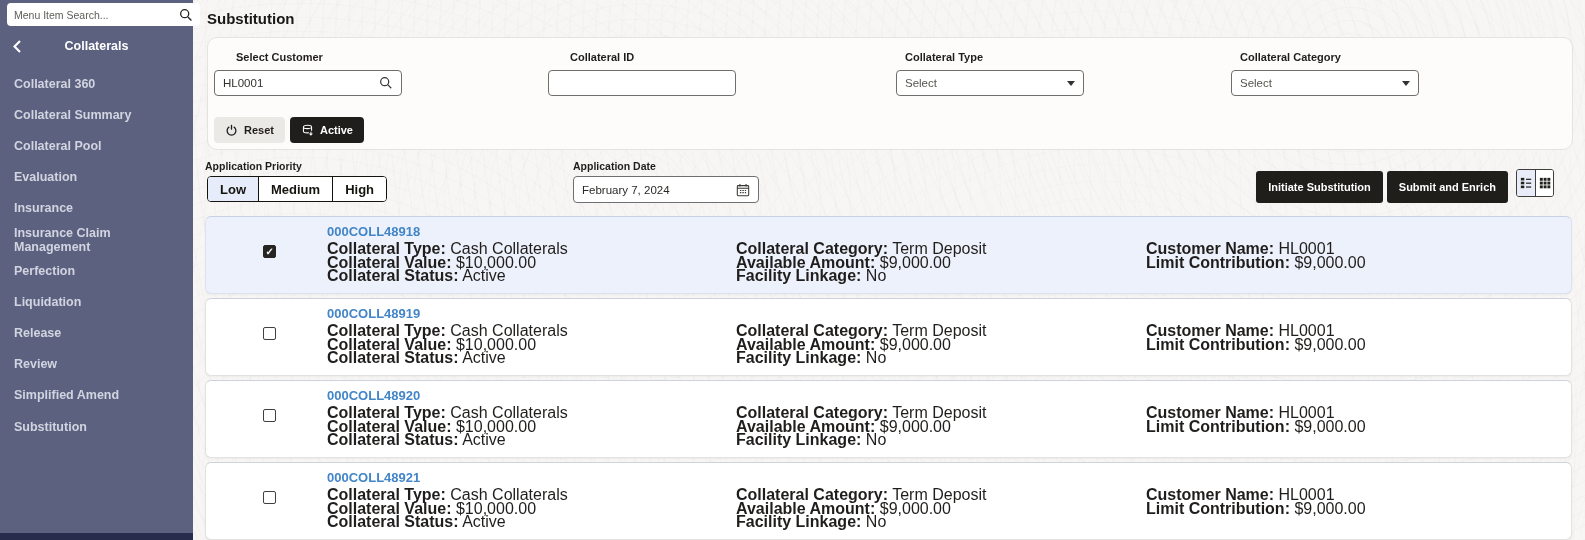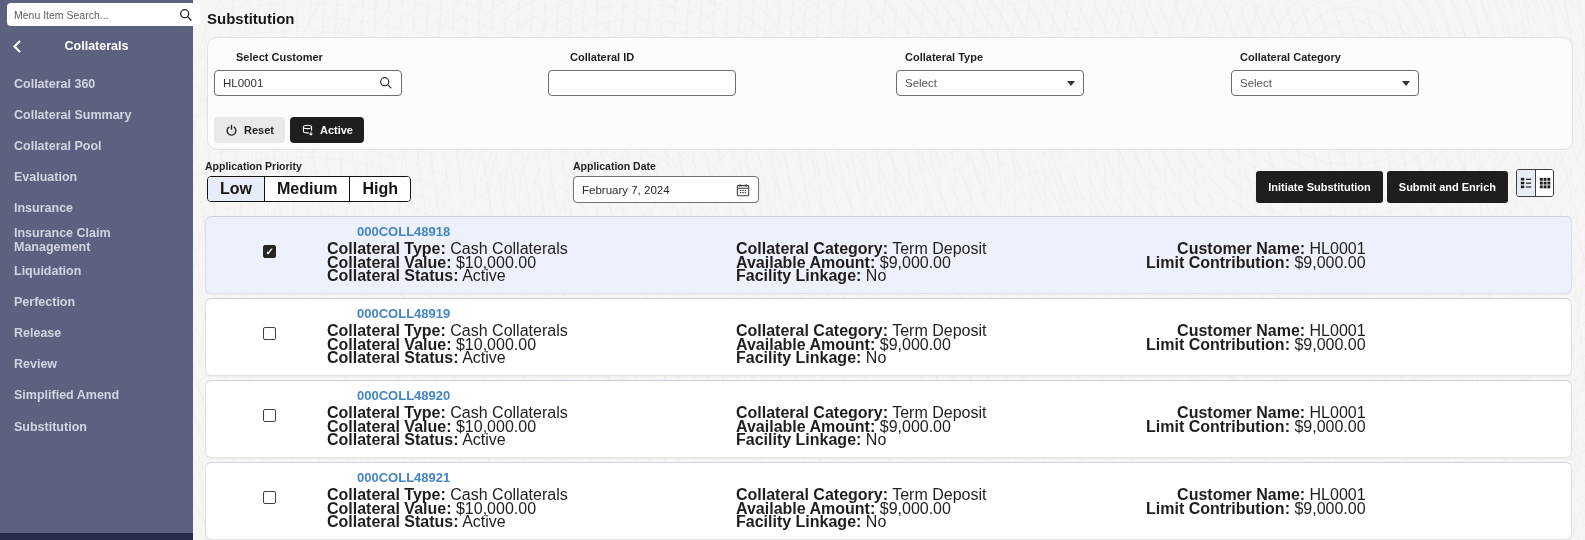--- a/index.html
+++ b/index.html
@@ -51,21 +51,21 @@
   .caret { width:0; height:0; border-left:4px solid transparent; border-right:4px solid transparent; border-top:5px solid #33322e; }
   .btn-row { position:absolute; left:6px; top:79px; display:flex; gap:5px; }
   .btn { height:26px; display:inline-flex; align-items:center; gap:6px; padding:0 11px;
     border-radius:4px; font-size:11px; font-weight:600; border:none; cursor:pointer; font-family:inherit; }
   .btn-light { background:#ebe9e6; color:#201e1b; }
   .btn-dark  { background:#201e1b; color:#ffffff; }
 
   .app-row-label { position:absolute; font-size:10.5px; font-weight:600; color:#201e1c; top:160px; }
   .priority-group { position:absolute; left:14px; top:176px; display:flex; height:26px;
     border:1px solid #14130e; border-radius:4px; overflow:hidden; background:#fff; }
-  .priority-opt { display:flex; align-items:center; padding:0 12px; font-size:16px; font-weight:bold;
+  .priority-opt { display:flex; align-items:center; padding:0 12px; font-size:13px; font-weight:bold;
     border-right:1px solid #14130e; cursor:pointer; color:#14130e; background:#fff; }
   .priority-opt:last-child { border-right:none; }
   .priority-opt.selected { background:#e7ecfa; }
   .date-box { position:absolute; left:380px; top:176px; width:186px; height:27px; border:1px solid #6f6e72;
     border-radius:4px; background:#fff; display:flex; align-items:center; justify-content:space-between;
     padding:0 8px; font-size:11.5px; color:#2a2926; cursor:pointer; }
 
   .actions { position:absolute; top:171px; right:31px; display:flex; align-items:flex-start; gap:4px; }
   .action-btn { height:23px; border-radius:3px; padding:16px 12px; font-size:11px; }
   .view-toggle { display:flex; height:28px; border:1px solid #3f3e3a; border-radius:3px; overflow:hidden; background:#fff; margin-left:4px; margin-top:-2px; }
@@ -81,22 +81,22 @@
   .cb-wrap { position:absolute; left:57px; top:28px; width:14px; height:14px; }
   .cb-wrap input { appearance:none; -webkit-appearance:none; width:13px; height:13px; border:1.5px solid #41403c;
     border-radius:2px; background:#fff; cursor:pointer; display:block; }
   .cb-wrap input:checked { background:#262521; border-color:#262521; }
   .cb-glyph { display:none; position:absolute; left:2.5px; top:0.5px; color:#fff; font-size:10px; font-weight:bold;
     pointer-events:none; line-height:12px; }
   .cb-wrap input:checked + .cb-glyph { display:block; }
   .col { position:absolute; }
   .c1 { left:121px; top:7px; }
   .c2 { left:530px; top:25px; }
-  .c3 { left:940px; top:25px;text-align:right; }
-  .cid { display:block; font-size:13px; font-weight:bold; color:#4285c8; text-decoration:none; margin-bottom:3px; cursor:pointer;margin-left:30px; }
+  .c3 { left:940px; top:25px; }
+  .cid { display:block; font-size:13px; font-weight:bold; color:#4285c8; text-decoration:none; margin-bottom:3px; cursor:pointer; }
   .ln { font-size:16px; line-height:13.6px; color:#201e1c; }
   .ln b { font-weight:bold; }
 
   svg { display:block; }
 </style>
 </head>
 <body>
 
 <div class="sidebar">
   <div class="search-box">
@@ -129,24 +129,24 @@
       <div class="side-item">
         <span>Evaluation</span>
       </div>
       <div class="side-item">
         <span>Insurance</span>
       </div>
       <div class="side-item">
         <span>Insurance Claim Management</span>
       </div>
       <div class="side-item">
+        <span>Perfection</span>
+      </div>
+      <div class="side-item">
         <span>Liquidation</span>
-      </div>
-      <div class="side-item">
-        <span>Perfection</span>
       </div>
       <div class="side-item">
         <span>Release</span>
       </div>
       <div class="side-item">
         <span>Review</span>
       </div>
       <div class="side-item">
         <span>Simplified Amend</span>
       </div>

